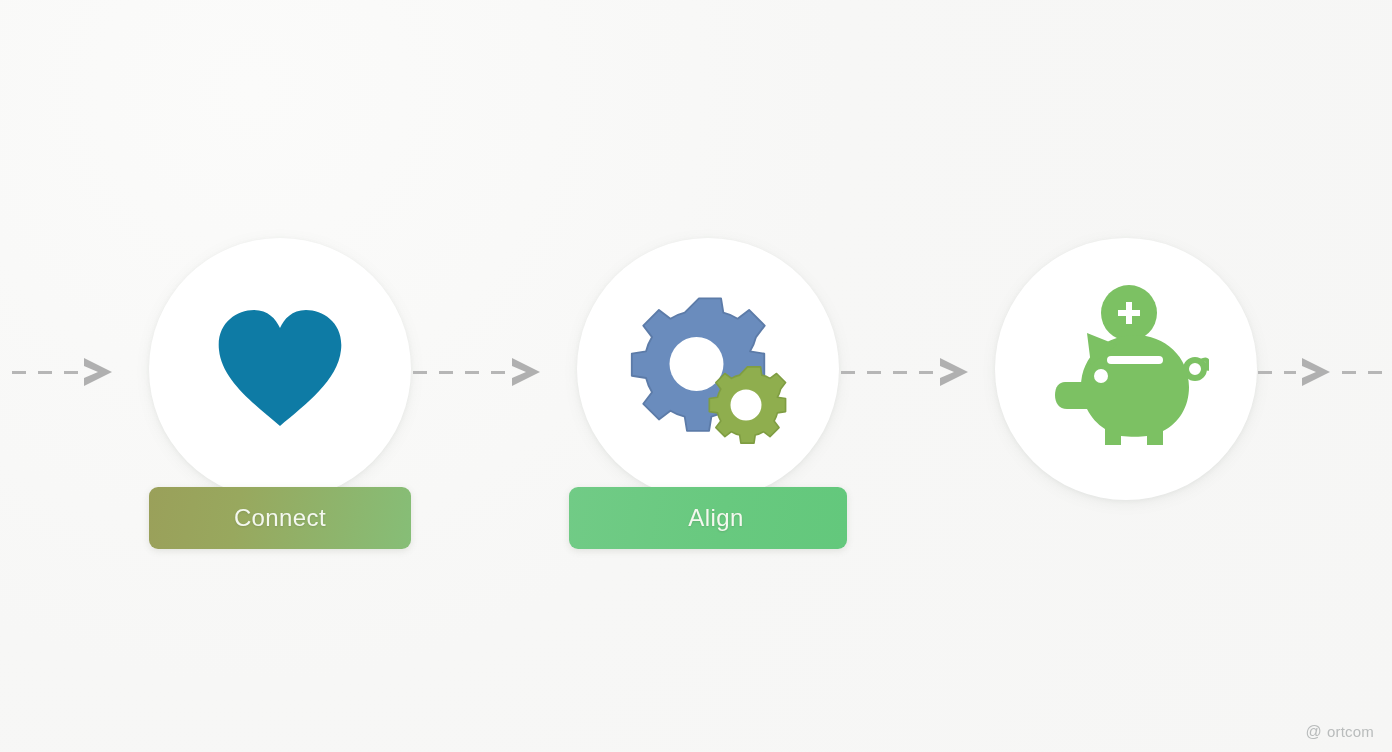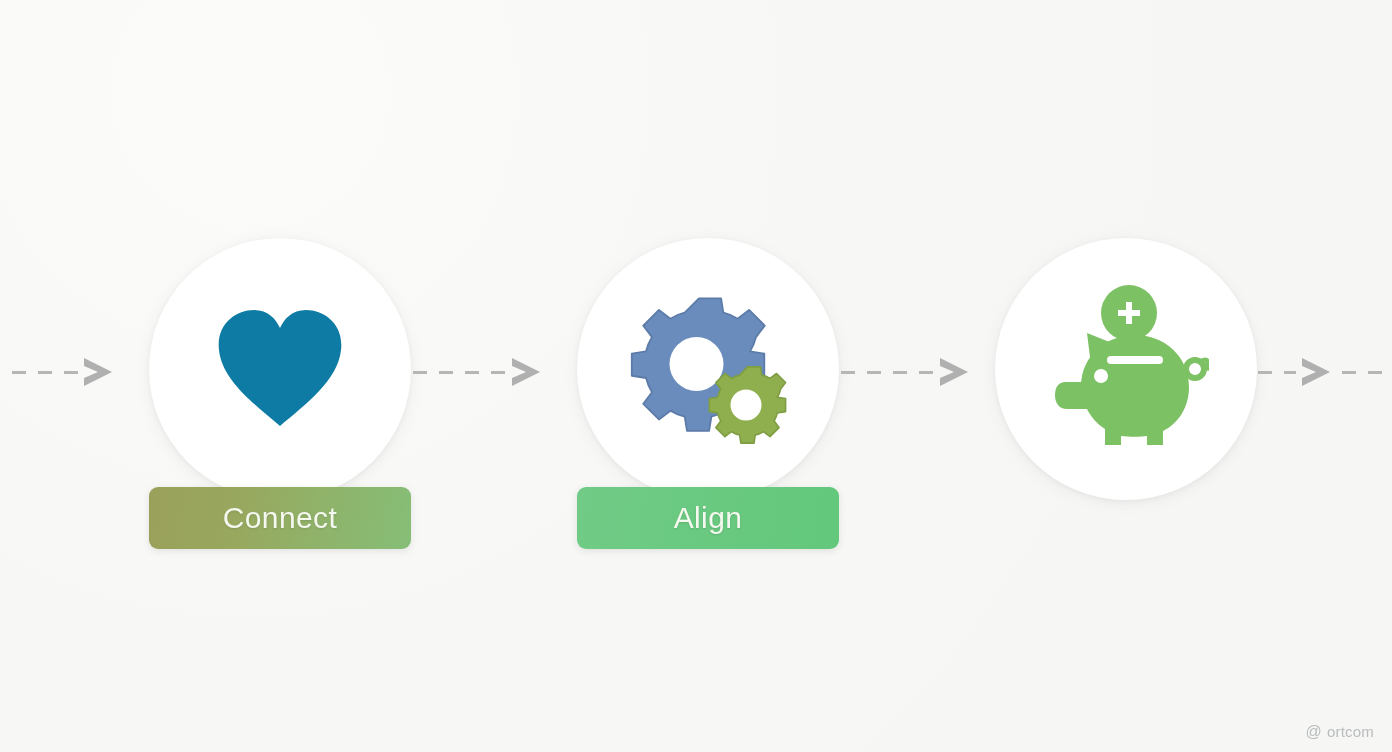--- a/index.html
+++ b/index.html
@@ -98,31 +98,31 @@
     border-radius: 9px;
     display: flex;
     align-items: center;
     justify-content: center;
     box-shadow: 0 2px 7px rgba(110,120,100,0.16);
     position: relative;
     z-index: 3;
   }
   .label-pill .label-text {
     color: #f4f8ef;
-    font-size: 30px;
+    font-size: 24px;
     font-weight: 400;
     letter-spacing: 0.4px;
     line-height: 1;
     font-family: "Liberation Sans", sans-serif;
     text-shadow: 0 1px 2px rgba(60,70,50,0.18);
     white-space: nowrap;
   }
 
   #label-connect   { background: linear-gradient(100deg, #9aa05a 0%, #98a85e 34%, #86be77 100%); }
-  #label-align     { background: linear-gradient(100deg, #71cb86 0%, #68c97f 55%, #63c87c 100%); }
+  #label-align     { background: linear-gradient(100deg, #71cb86 0%, #68c97f 55%, #63c87c 100%); padding-left: 16px; }
   #label-piggybank { background: linear-gradient(100deg, #707a3c 0%, #73823f 40%, #7d9c55 100%); }
 
   
   #watermark {
     position: absolute;
     right: 18px;
     bottom: 12px;
     display: flex;
     align-items: center;
     gap: 5px;

